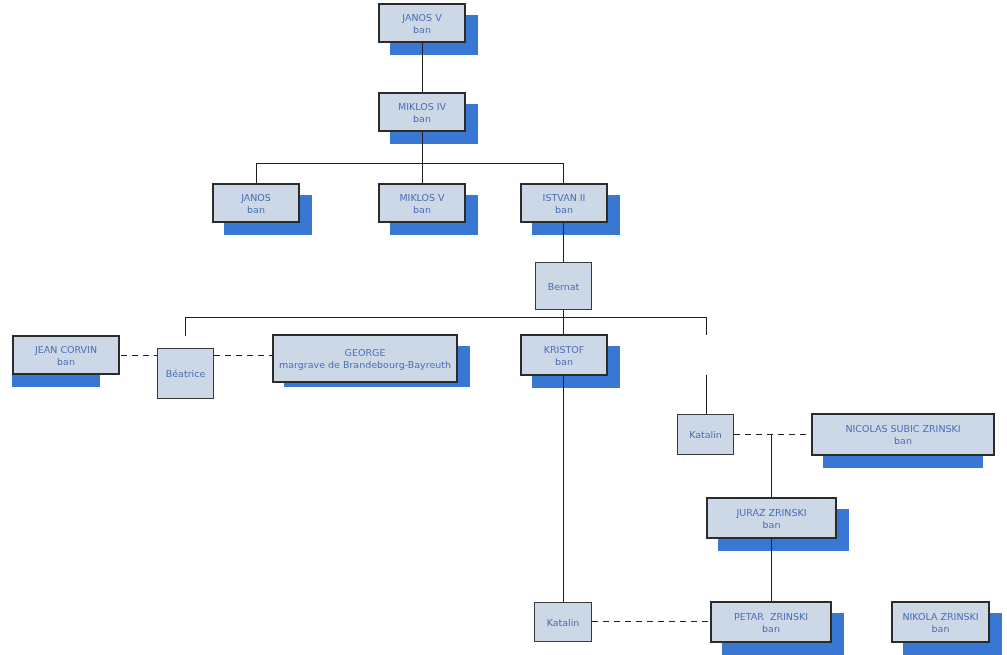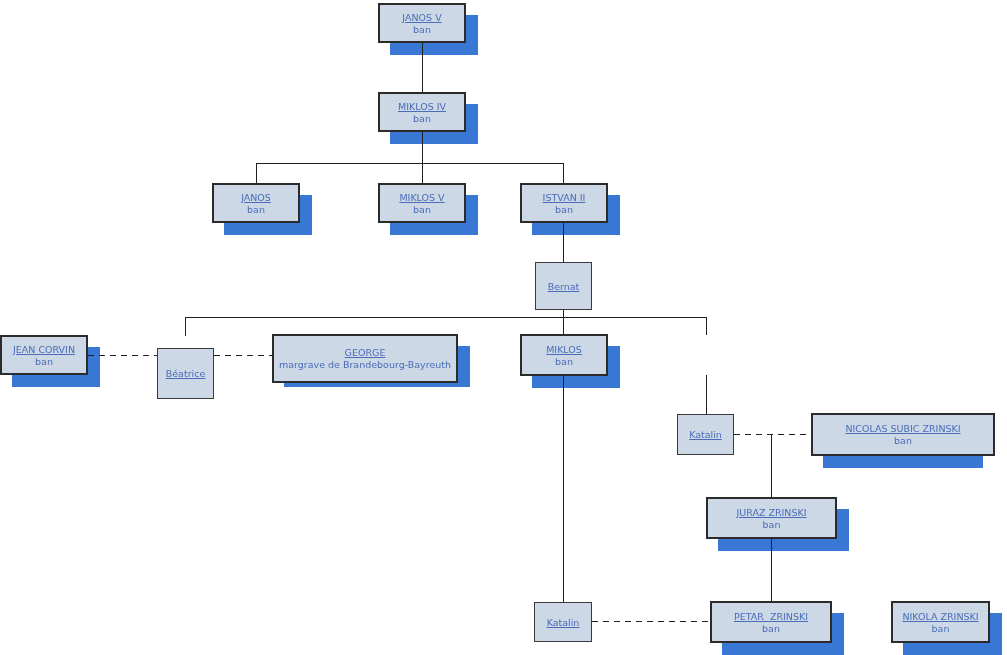--- a/index.html
+++ b/index.html
@@ -23,21 +23,20 @@
     z-index: 2;
     text-align: center;
     color: var(--text, #4a6db8);
     cursor: default;
   }
   .node.shadowed { border-width: 2px; border-color: var(--box-border-dark, #2b2b2b); }
   .node .name {
     font-size: 9.5px;
     line-height: 13px;
     white-space: pre-wrap;
-    text-decoration: underline;
   }
   .node .sub {
     font-size: 9.5px;
     line-height: 12px;
     white-space: nowrap;
   }
   .shadow {
     position: absolute;
     background: var(--box-shadow, #3877d4);
     z-index: 0;
@@ -118,36 +117,36 @@
 
   <div class="node shadowed" style="left:520px;top:183px;width:88px;height:40px">
     <div class="name">ISTVAN II</div>
     <div class="sub">ban</div>
   </div>
 
   <div class="node" style="left:535px;top:262px;width:57px;height:48px">
     <div class="name">Bernat</div>
   </div>
 
-  <div class="node shadowed" style="left:0px;top:335px;width:88px;height:40px">
+  <div class="node shadowed" style="left:12px;top:335px;width:108px;height:40px">
     <div class="name">JEAN CORVIN</div>
     <div class="sub">ban</div>
   </div>
 
   <div class="node" style="left:157px;top:348px;width:57px;height:51px">
     <div class="name">Béatrice</div>
   </div>
 
   <div class="node shadowed" style="left:272px;top:334px;width:186px;height:49px">
     <div class="name">GEORGE</div>
     <div class="sub">margrave de Brandebourg-Bayreuth</div>
   </div>
 
   <div class="node shadowed" style="left:520px;top:334px;width:88px;height:42px">
-    <div class="name">MIKLOS</div>
+    <div class="name">KRISTOF</div>
     <div class="sub">ban</div>
   </div>
 
 
   <div class="node" style="left:677px;top:414px;width:57px;height:41px">
     <div class="name">Katalin</div>
   </div>
 
   <div class="node shadowed" style="left:811px;top:413px;width:184px;height:43px">
     <div class="name">NICOLAS SUBIC ZRINSKI</div>

